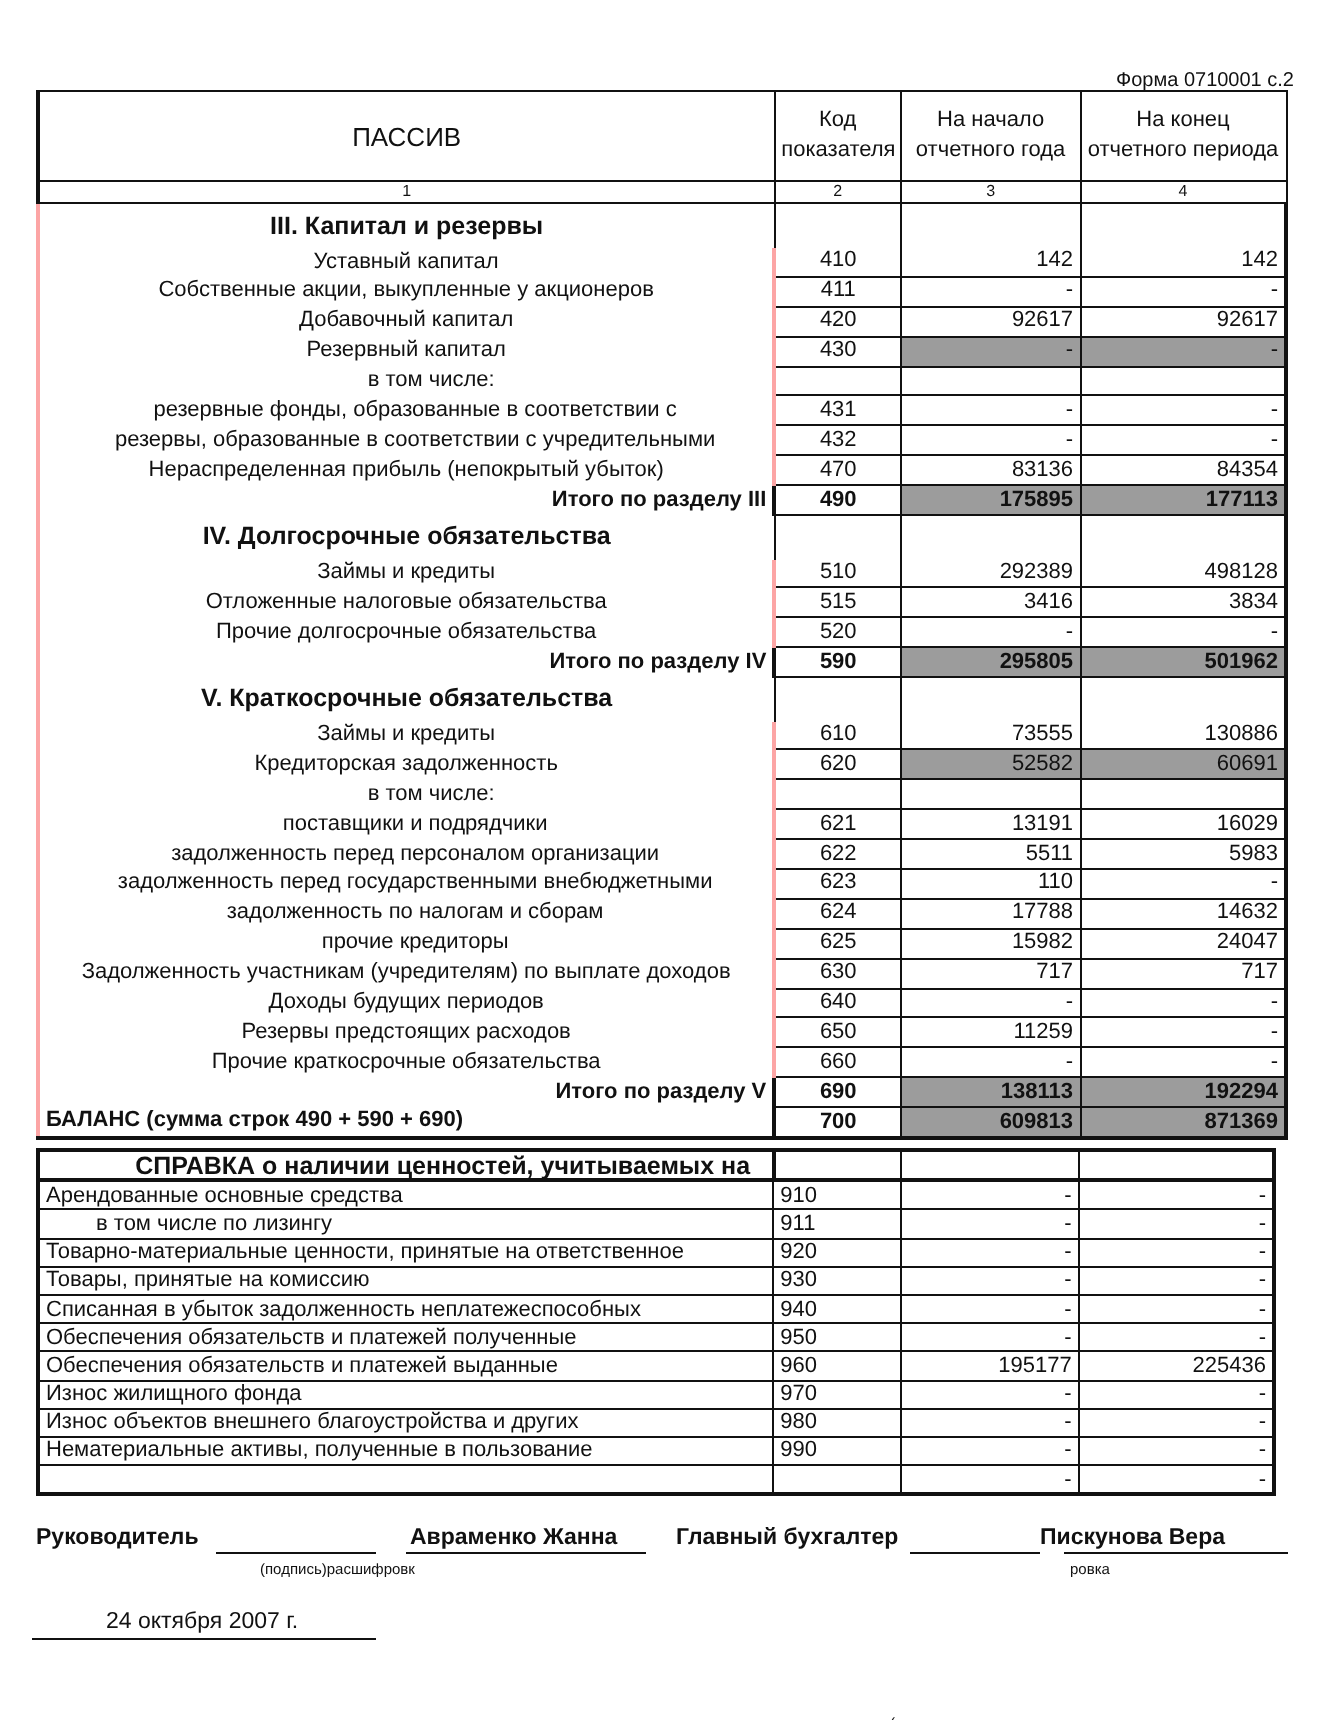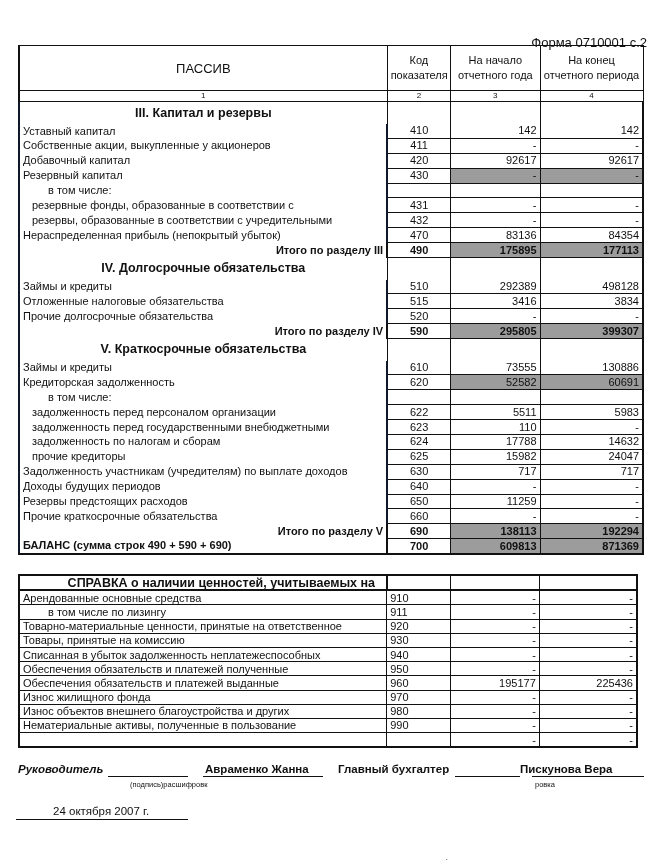--- a/index.html
+++ b/index.html
@@ -1,31 +1,31 @@
 <!DOCTYPE html>
 <html><head>
 <meta charset="utf-8">
 <style>
   html, body { margin:0; padding:0; background:#fff; }
   body { width:661px; height:860px; position:relative; overflow:hidden;
          font-family:"Liberation Sans", sans-serif; color:#111; font-size:11px; }
   .abs { position:absolute; }
-  .form-no { top:35px; right:14px; font-size:13px; }
+  .form-no { top:35px; right:14px; font-size:10px; }
   
   .tbl { position:absolute; left:18px; width:626px; border-collapse:collapse; table-layout:fixed; }
   .tbl td { padding:0 3px; height:13.9px; line-height:13px; font-size:11px; white-space:nowrap; overflow:hidden; }
-  .c1 { width:354px; }
+  .c1 { width:354px;text-align:center; }
   .c2 { width:61px; text-align:center; }
   .c3 { width:86px; text-align:right; }
   .c4 { width:99px; text-align:right; }
   .hdr td { border:1px solid #111; text-align:center; vertical-align:middle; font-size:11px; line-height:15px; }
   .hdr .title { font-size:13px; }
   .num td { border:1px solid #111; text-align:center; font-size:8px; height:10px; line-height:10px; }
   .sec td.c1 { text-align:center; font-weight:bold; font-size:12.5px; height:22px; vertical-align:middle; }
-  .tbl td.b-l { border-left:2px solid #0f172a; }
+  .tbl td.b-l { border-left:2px solid #fca5a5; }
   .tbl td.b-r { border-right:2px solid #111; }
   .tbl td.bt { border-top:1px solid #111; }
   .tbl td.bb { border-bottom:1px solid #111; }
   .tbl td.vl { border-left:1px solid #111; }
   .shade { background:#9c9c9c; }
   .total td { font-weight:bold; }
   .total td.c1 { text-align:right; }
   .indent1 { padding-left:28px !important; }
   .indent2 { padding-left:12px !important; }
   .outer-bottom td { border-bottom:2px solid #111; }
@@ -148,21 +148,21 @@
       <tr>
           <td class="c1 b-l ">Прочие долгосрочные обязательства</td>
           <td class="c2 b-l bb">520</td>
           <td class="c3 vl bb ">-</td>
           <td class="c4 vl bb b-r ">-</td>
       </tr>
       <tr class="total">
         <td class="c1 b-l" style="border-right:2px solid #111;">Итого по разделу IV</td>
         <td class="c2 bb bt">590</td>
         <td class="c3 vl bb bt shade">295805</td>
-        <td class="c4 vl bb bt b-r shade">399307</td>
+        <td class="c4 vl bb bt b-r shade">501962</td>
       </tr>
       <tr class="sec">
         <td class="c1 b-l">V. Краткосрочные обязательства</td>
         <td class="c2 vl b-l"></td>
         <td class="c3 vl"></td>
         <td class="c4 vl b-r"></td>
       </tr>
       <tr>
           <td class="c1 b-l ">Займы и кредиты</td>
           <td class="c2 b-l bb">610</td>
@@ -173,20 +173,26 @@
           <td class="c1 b-l ">Кредиторская задолженность</td>
           <td class="c2 b-l bb">620</td>
           <td class="c3 vl bb shade">52582</td>
           <td class="c4 vl bb b-r shade">60691</td>
       </tr>
       <tr>
           <td class="c1 b-l indent1">в том числе:</td>
           <td class="c2 b-l bb"></td>
           <td class="c3 vl bb "></td>
           <td class="c4 vl bb b-r "></td>
+      </tr>
+      <tr>
+          <td class="c1 b-l indent2">поставщики и подрядчики</td>
+          <td class="c2 b-l bb">621</td>
+          <td class="c3 vl bb ">13191</td>
+          <td class="c4 vl bb b-r ">16029</td>
       </tr>
       <tr>
           <td class="c1 b-l indent2">задолженность перед персоналом организации</td>
           <td class="c2 b-l bb">622</td>
           <td class="c3 vl bb ">5511</td>
           <td class="c4 vl bb b-r ">5983</td>
       </tr>
       <tr>
           <td class="c1 b-l indent2">задолженность перед государственными внебюджетными</td>
           <td class="c2 b-l bb">623</td>
@@ -322,21 +328,21 @@
       </tr>
       <tr>
         <td class="r1"></td>
         <td class="r2"></td>
         <td class="r3">-</td>
         <td class="r4">-</td>
       </tr>
     </tbody>
 </table>
 
-<div class="abs sig" style="left:18px;top:763px;font-style:italic;">Руководитель</div>
+<div class="abs sig" style="left:18px;top:763px;">Руководитель</div>
 <div class="line" style="left:108px;top:776px;width:80px;"></div>
 <div class="abs sig" style="left:205px;top:763px;">Авраменко Жанна</div>
 <div class="line" style="left:203px;top:776px;width:120px;"></div>
 <div class="abs small" style="left:130px;top:780px;">(подпись)расшифровк</div>
 <div class="abs sig" style="left:338px;top:763px;">Главный бухгалтер</div>
 <div class="line" style="left:455px;top:776px;width:65px;"></div>
 <div class="abs sig" style="left:520px;top:763px;">Пискунова Вера</div>
 <div class="line" style="left:532px;top:776px;width:112px;"></div>
 <div class="abs small" style="left:445px;top:812px;margin-top:45px;">(подпь</div>
 <div class="abs small" style="left:535px;top:780px;">ровка</div>

